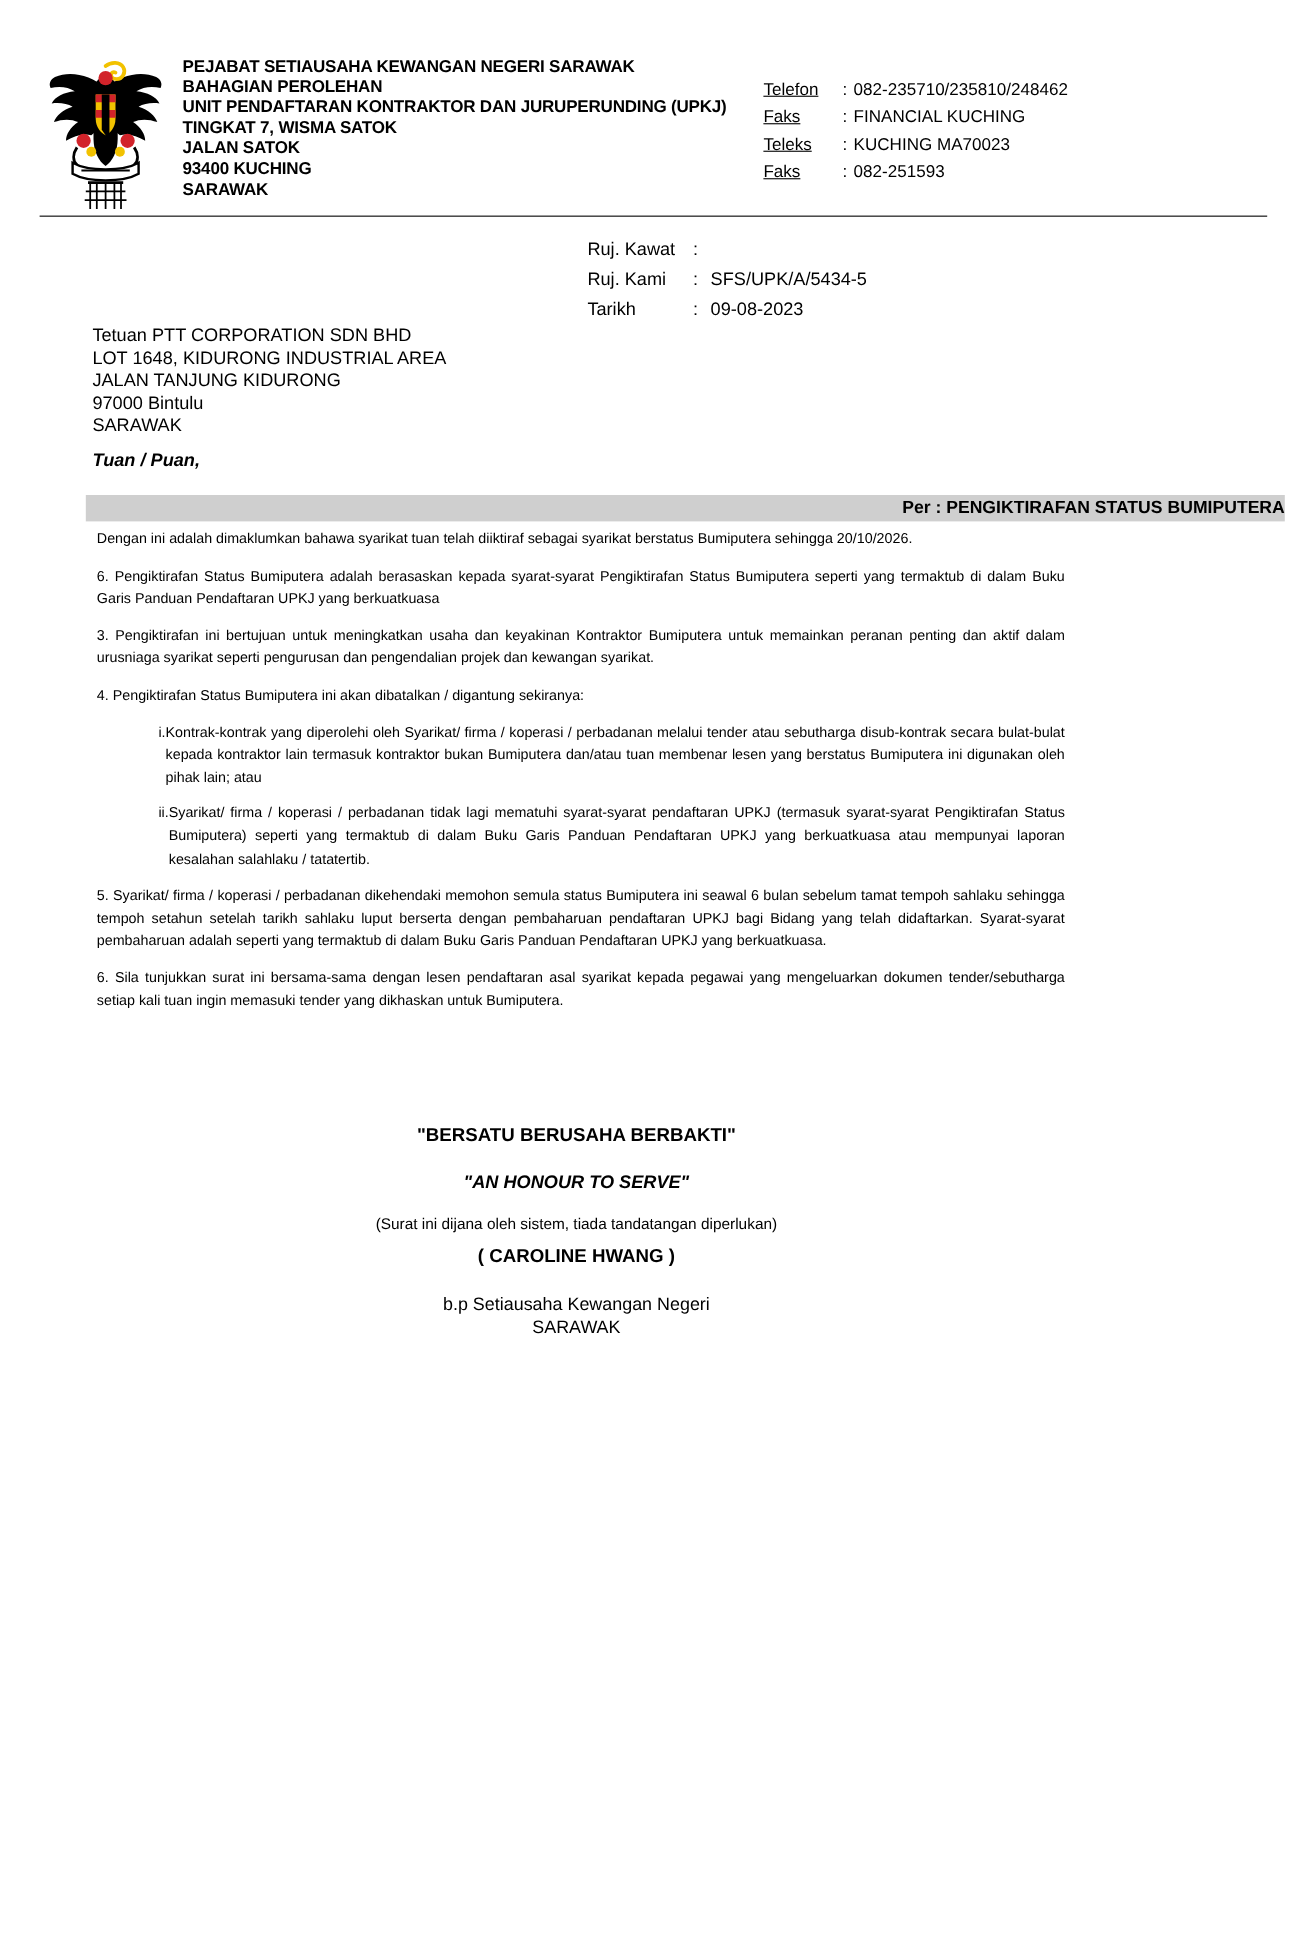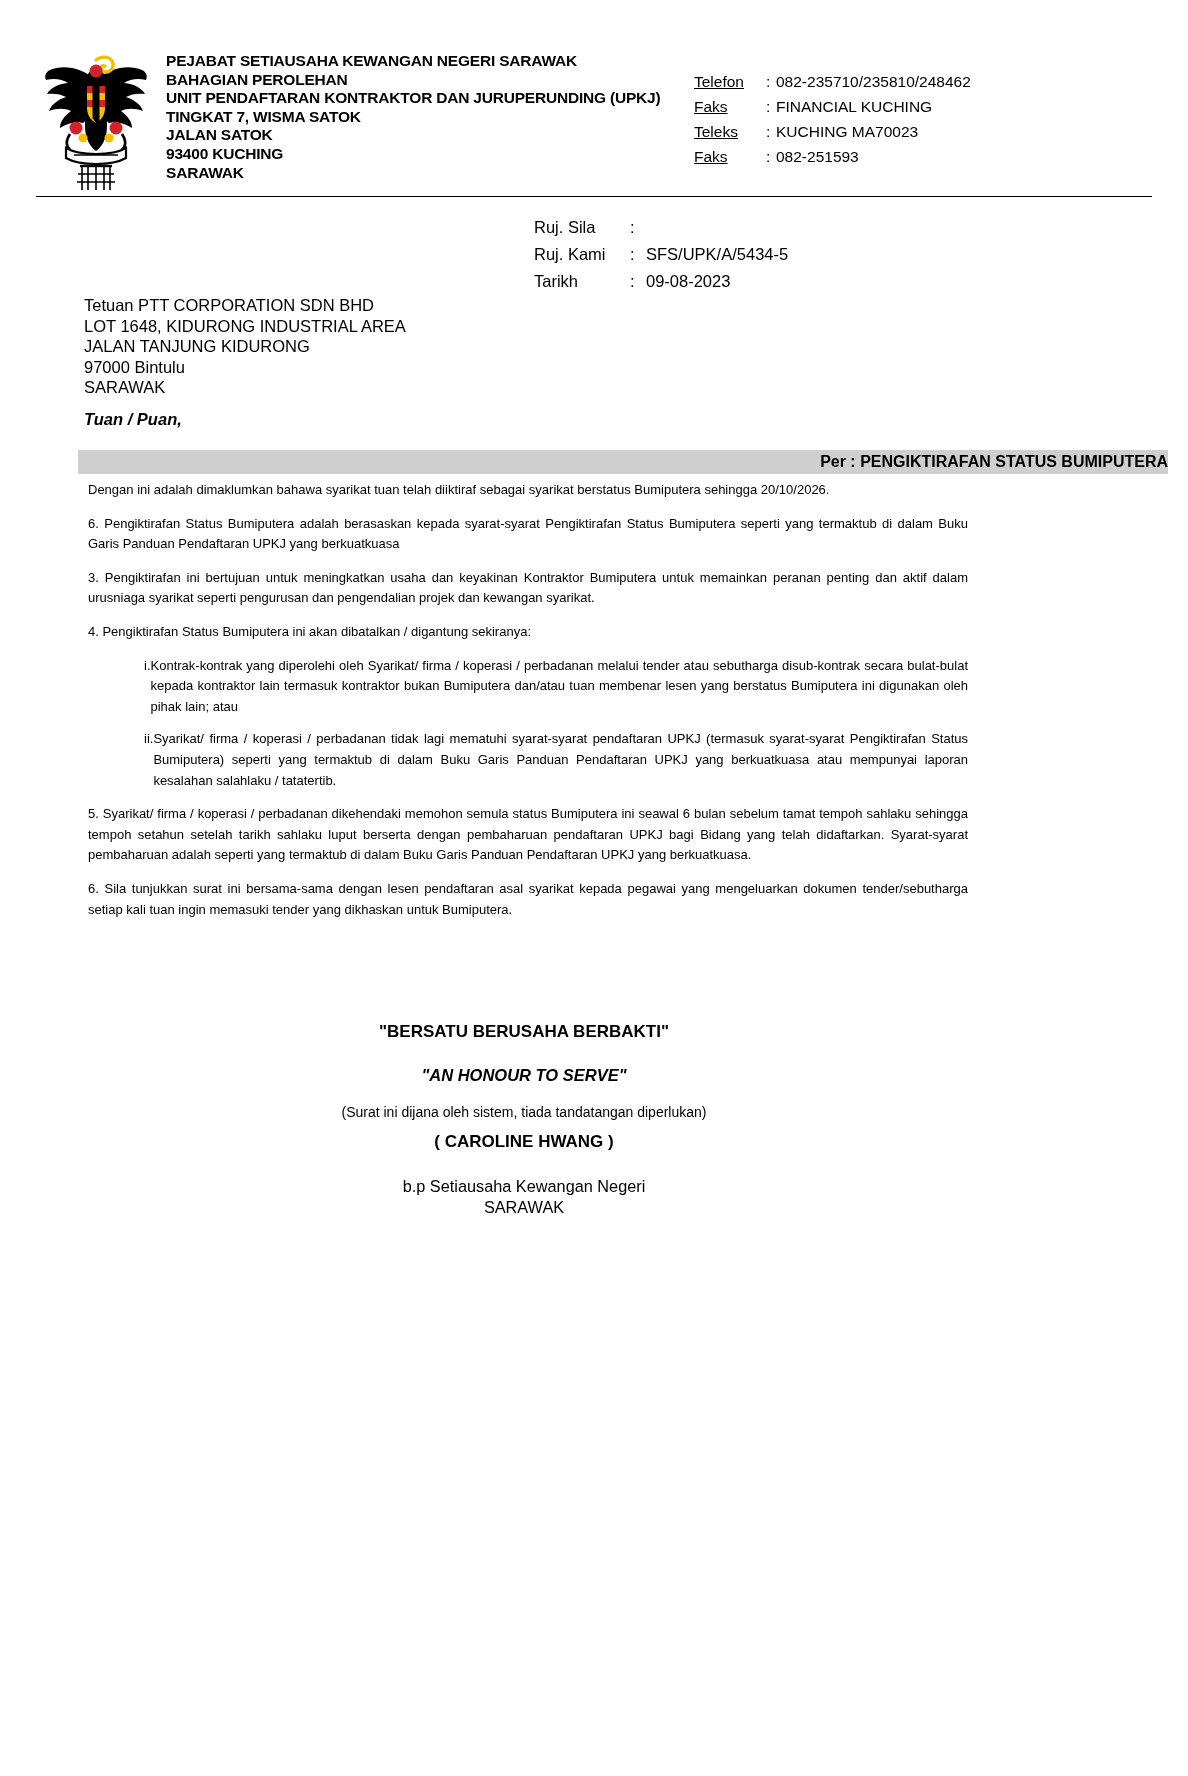--- a/index.html
+++ b/index.html
@@ -298,21 +298,21 @@
         <span class="contact-colon">:</span>
         <span class="contact-value">082-251593</span>
       </div>
     </div>
   </div>
 
   <div class="rule"></div>
 
   <div class="refs">
     <div class="ref-row">
-      <span class="ref-label">Ruj. Sila</span>
+      <span class="ref-label">Ruj. Kawat</span>
       <span class="ref-colon">:</span>
       <span class="ref-value"></span>
     </div>
     <div class="ref-row">
       <span class="ref-label">Ruj. Kami</span>
       <span class="ref-colon">:</span>
       <span class="ref-value">SFS/UPK/A/5434-5</span>
     </div>
     <div class="ref-row">
       <span class="ref-label">Tarikh</span>

